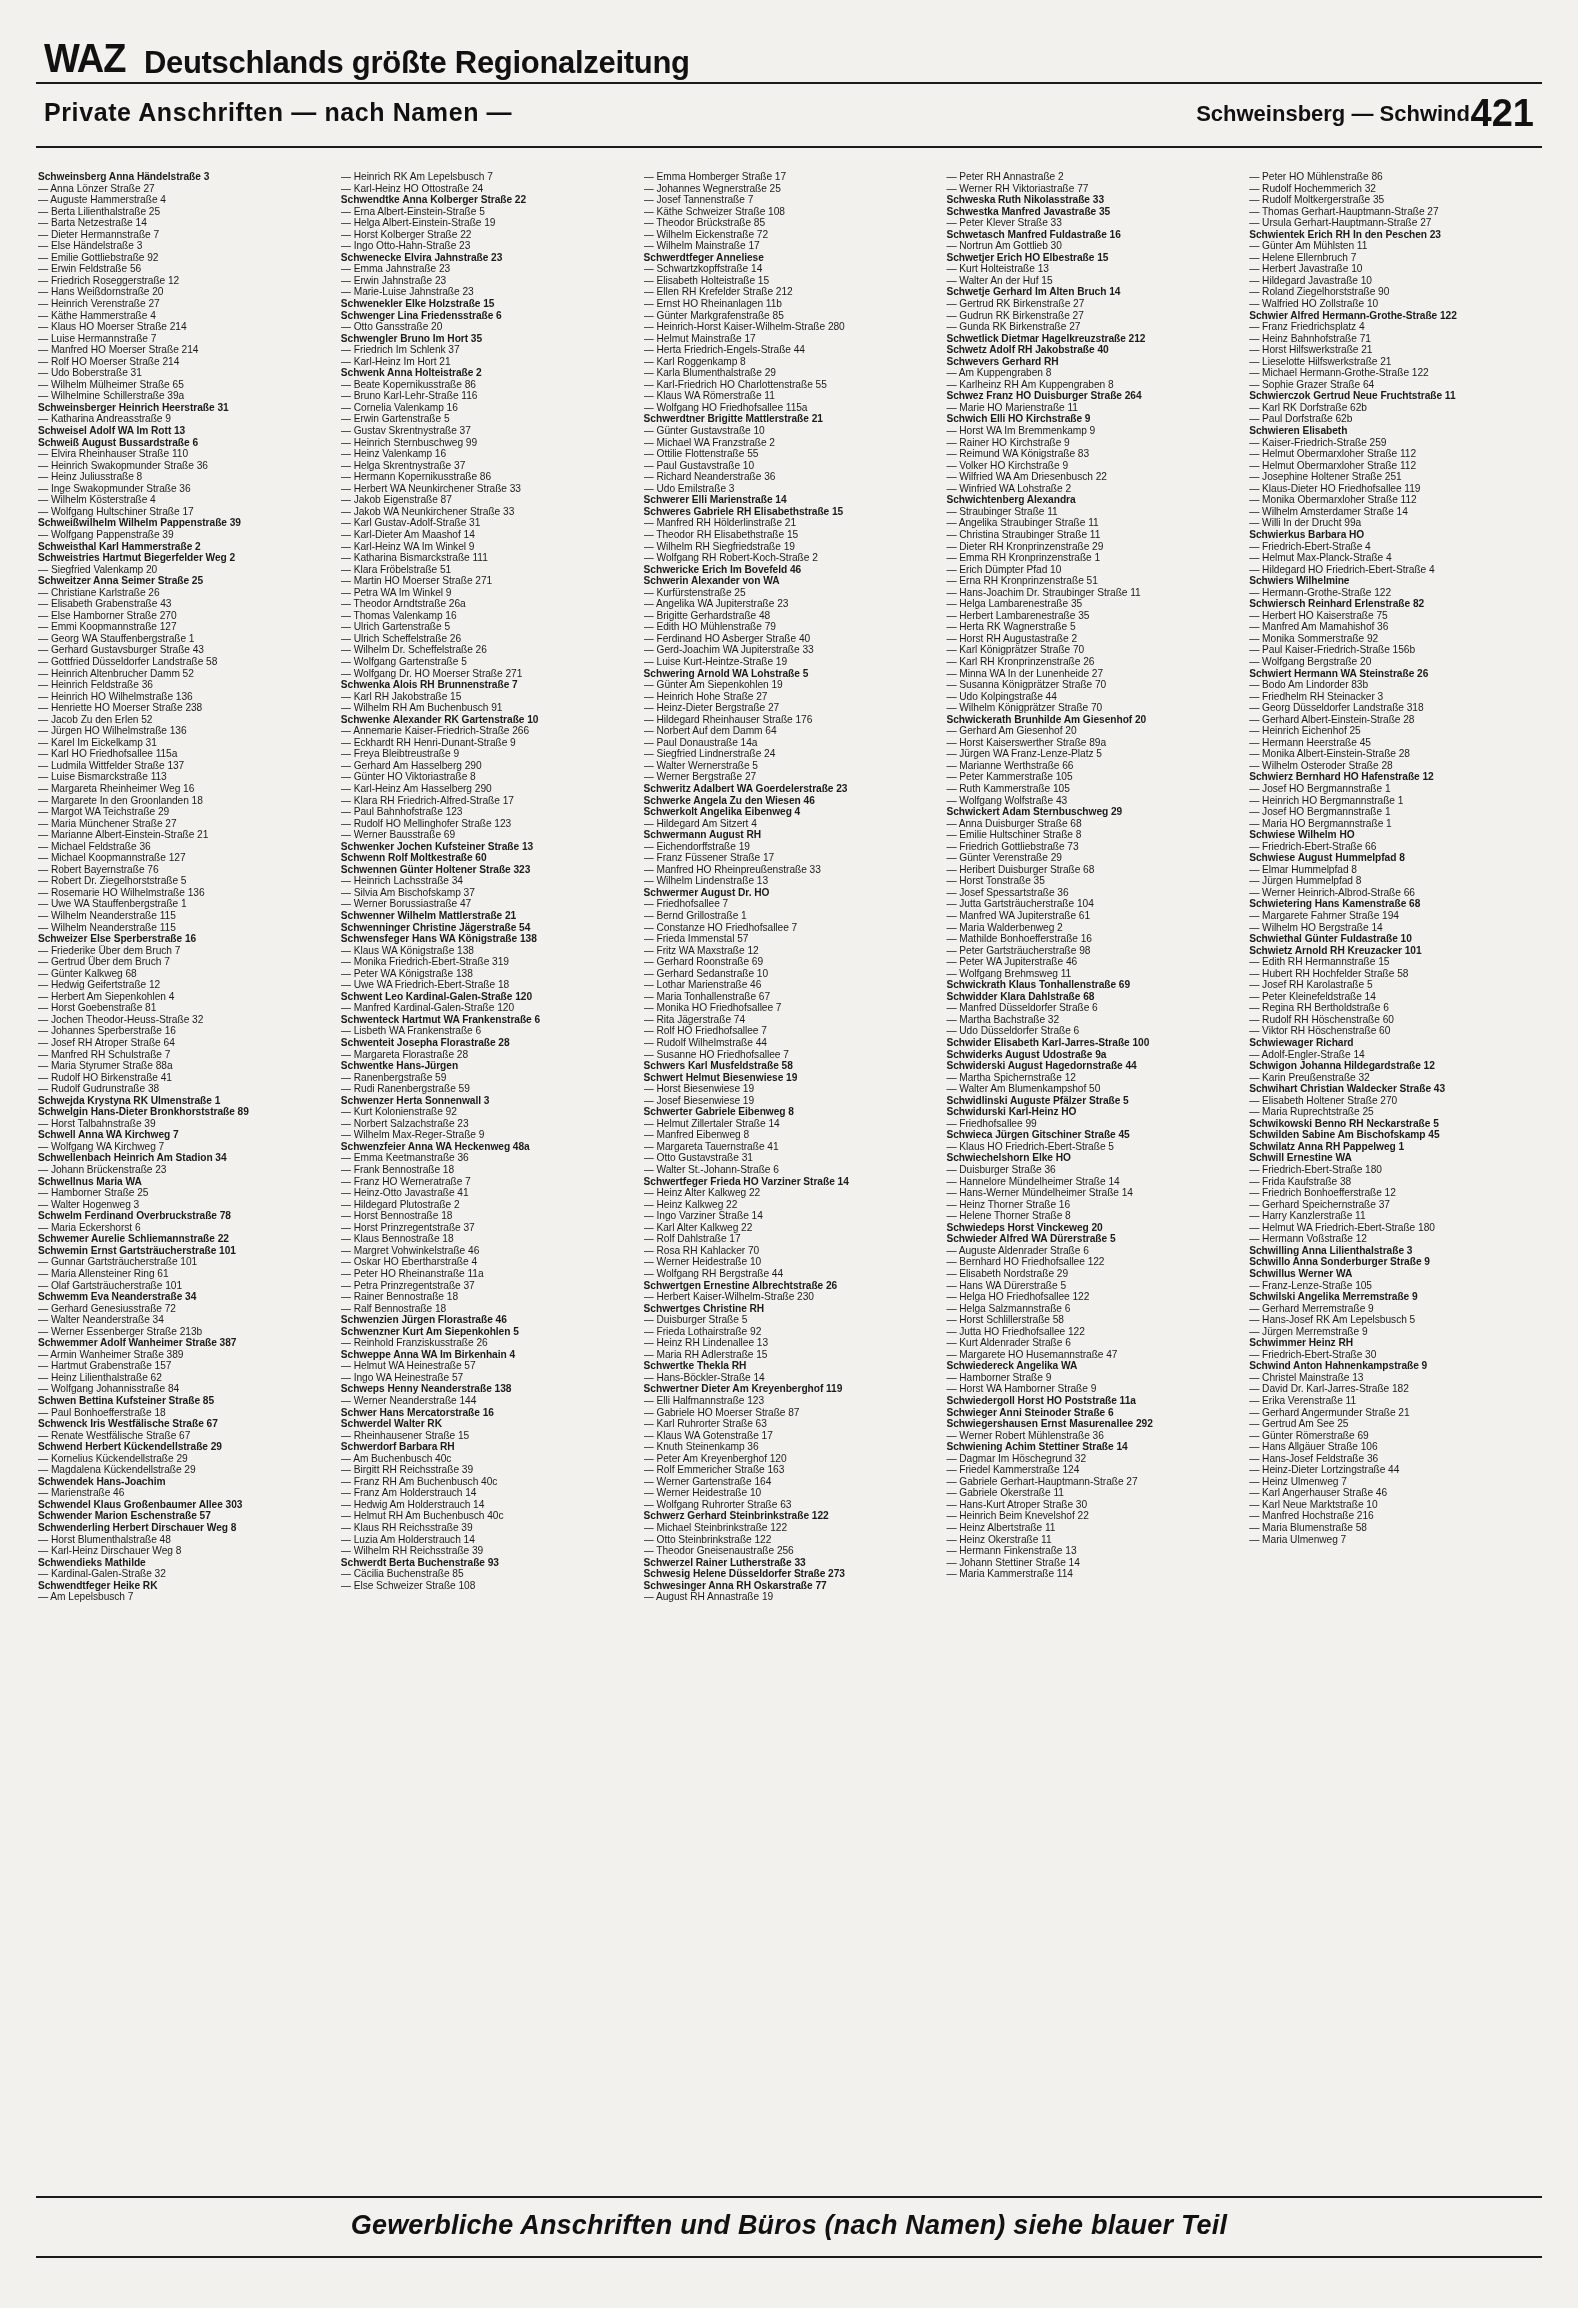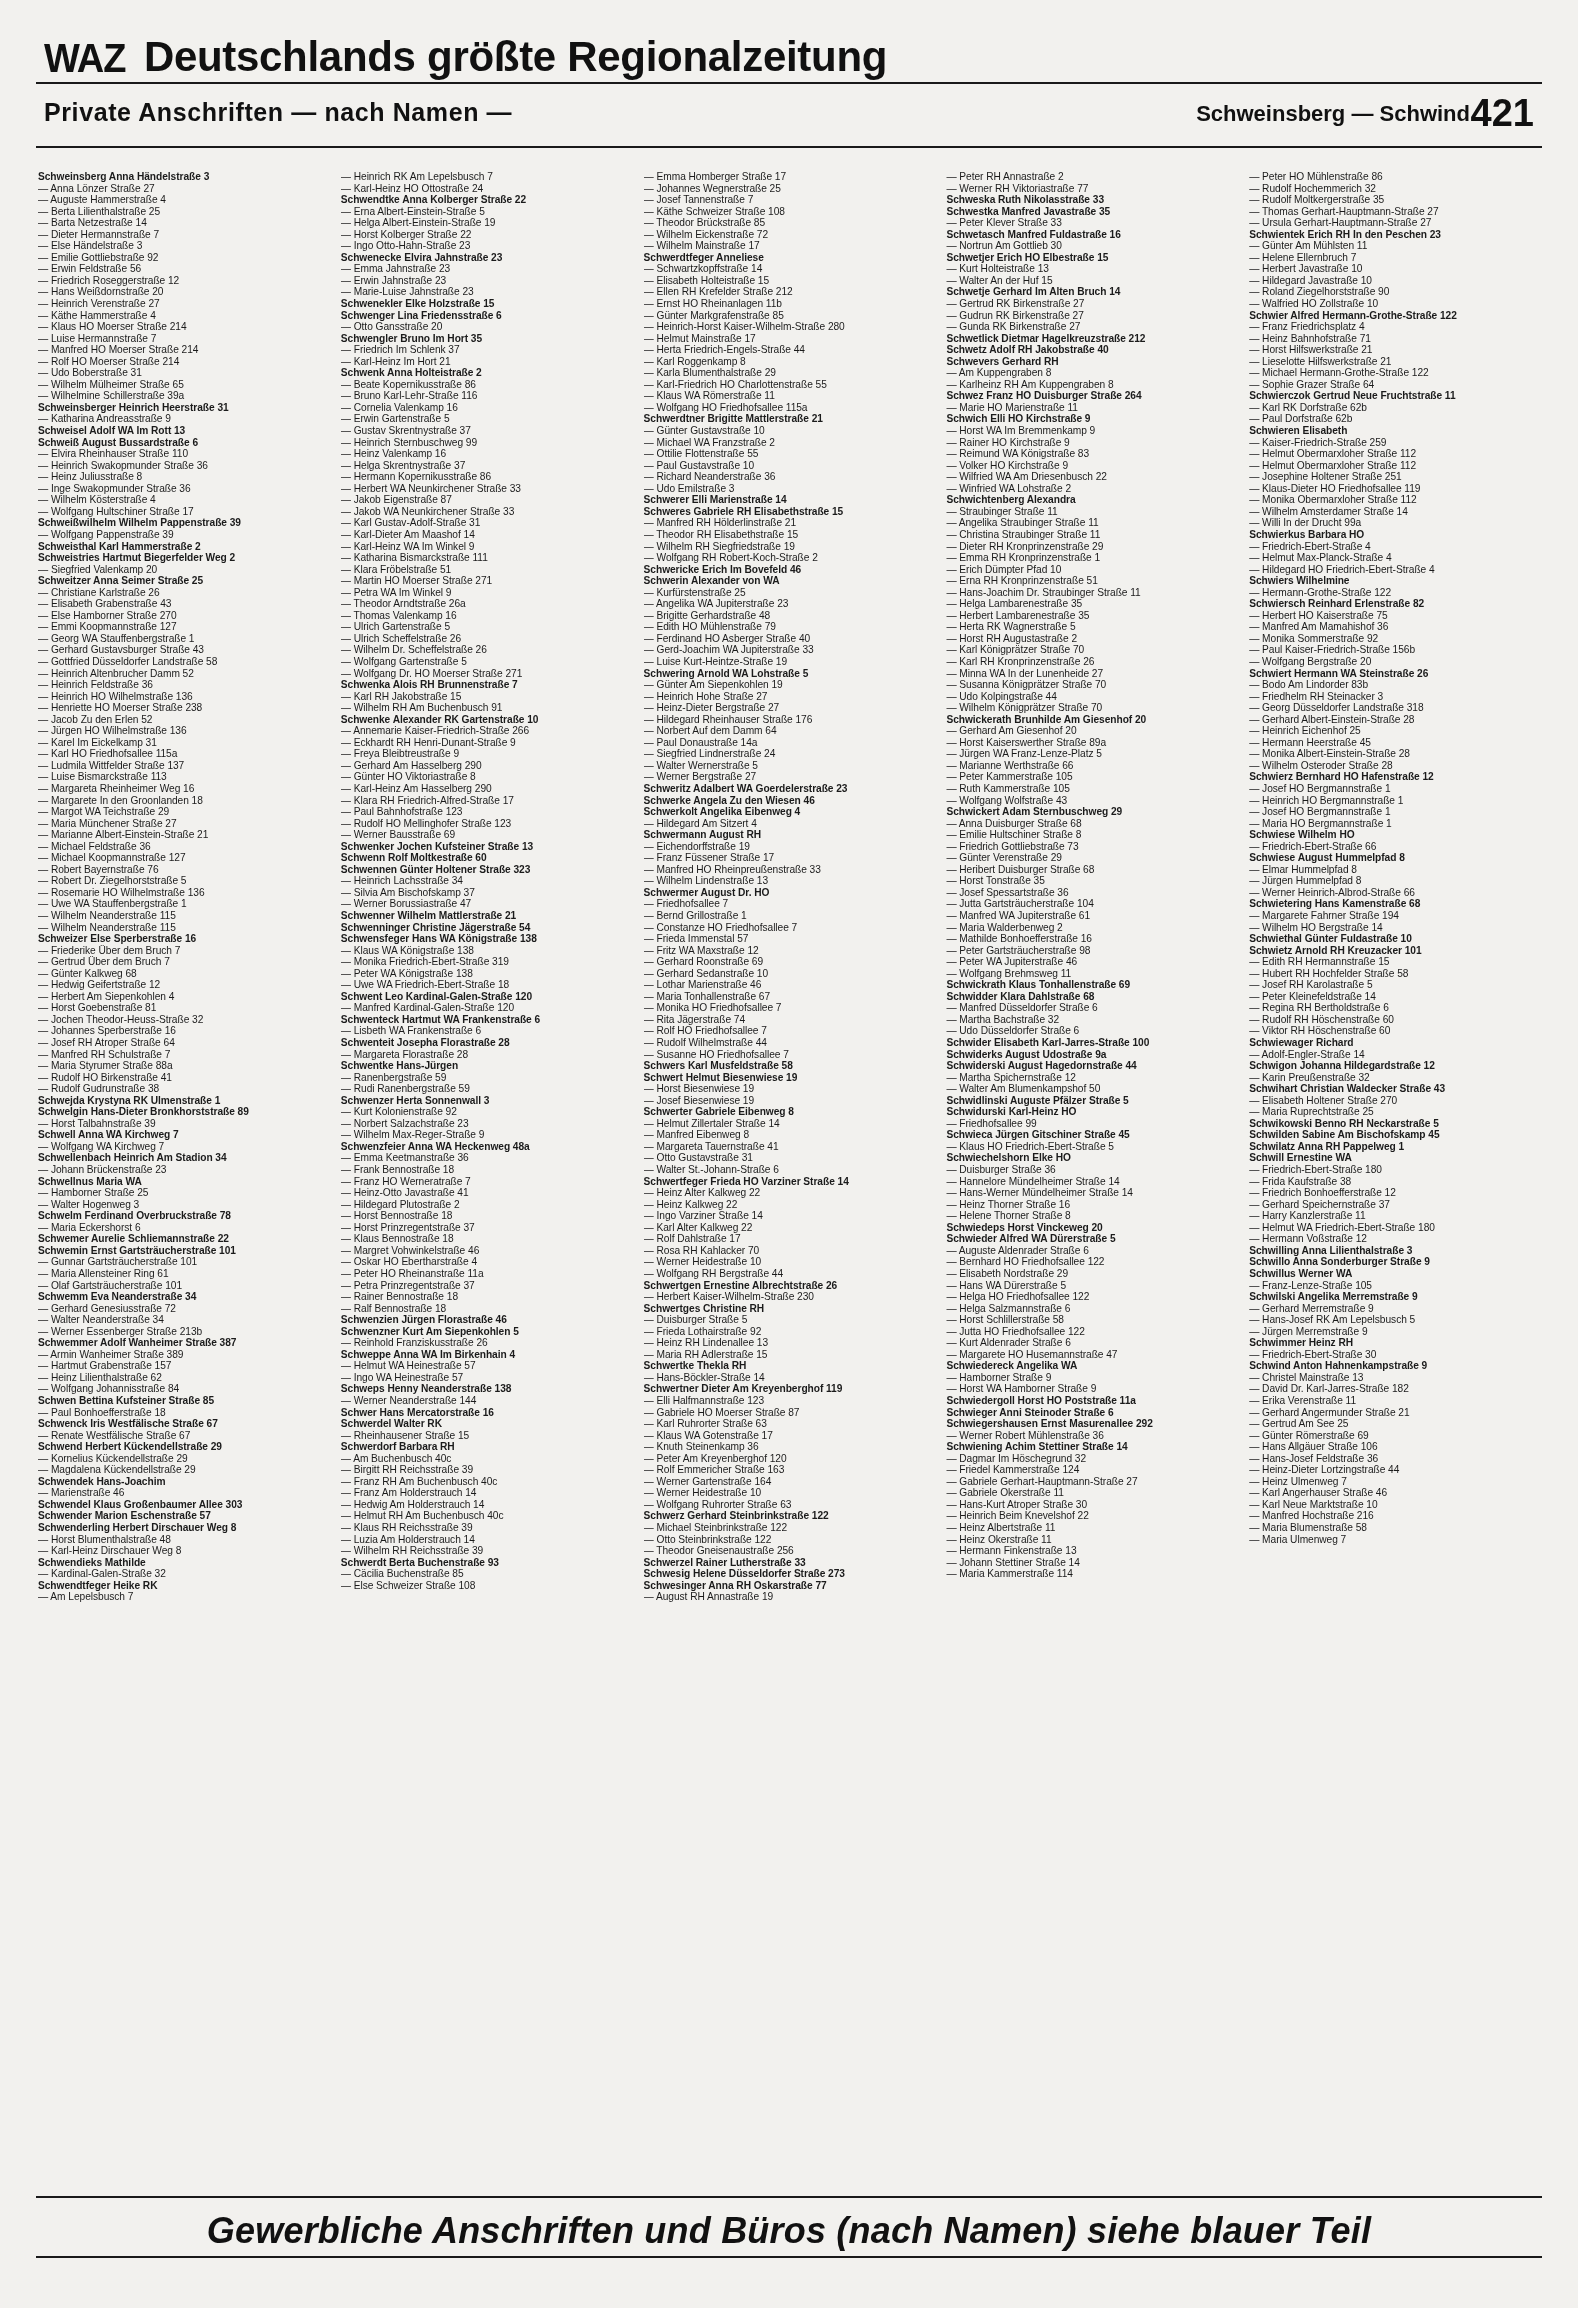--- a/index.html
+++ b/index.html
@@ -42,21 +42,21 @@
     letter-spacing: -1px;
     line-height: 1;
     color: #111;
     font-stretch: condensed;
     transform: scaleX(0.95);
     transform-origin: left bottom;
   }
   .masthead-tagline {
     font-family: "Liberation Sans", sans-serif;
     font-weight: bold;
-    font-size: 42px;
+    font-size: 31px;
     line-height: 1;
     color: #111;
     letter-spacing: -0.3px;
   }
   .rule-top {
     position: absolute;
     left: 36px;
     top: 82px;
     width: 1506px;
     height: 2px;
@@ -135,21 +135,21 @@
     width: 1506px;
     height: 2px;
     background: #1a1a1a;
   }
   .footer {
     position: absolute;
     left: 36px;
     top: 2210px;
     width: 1506px;
     text-align: center;
-    font-size: 36px;
+    font-size: 27px;
     font-weight: bold;
     font-style: italic;
     color: #111;
     letter-spacing: 0.2px;
   }
   .rule-bottom2 {
     position: absolute;
     left: 36px;
     top: 2256px;
     width: 1506px;

